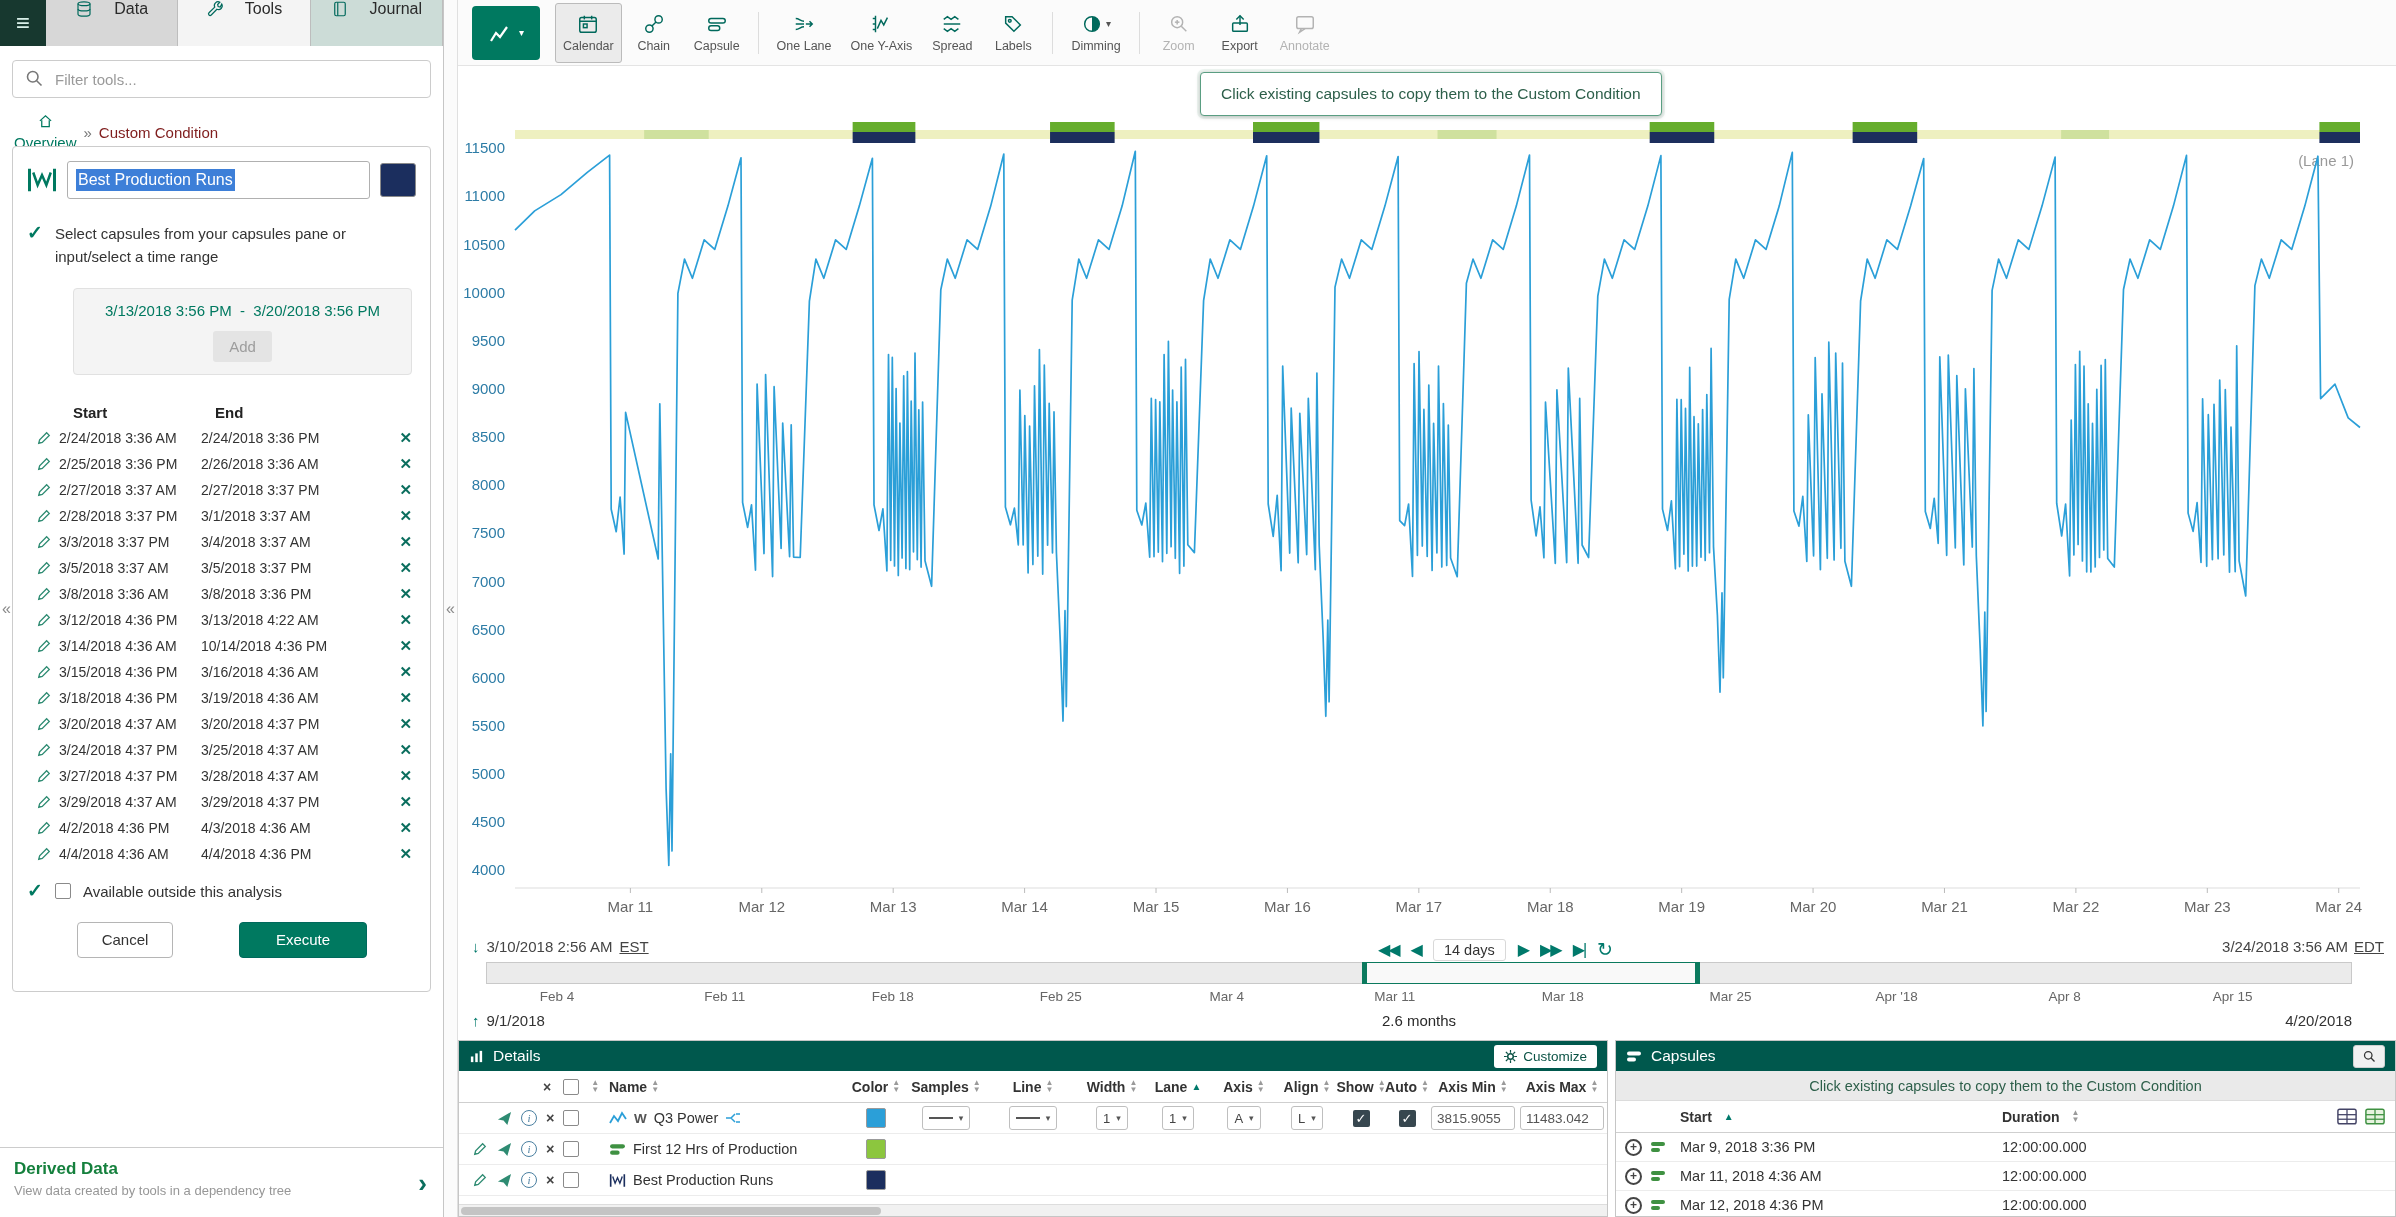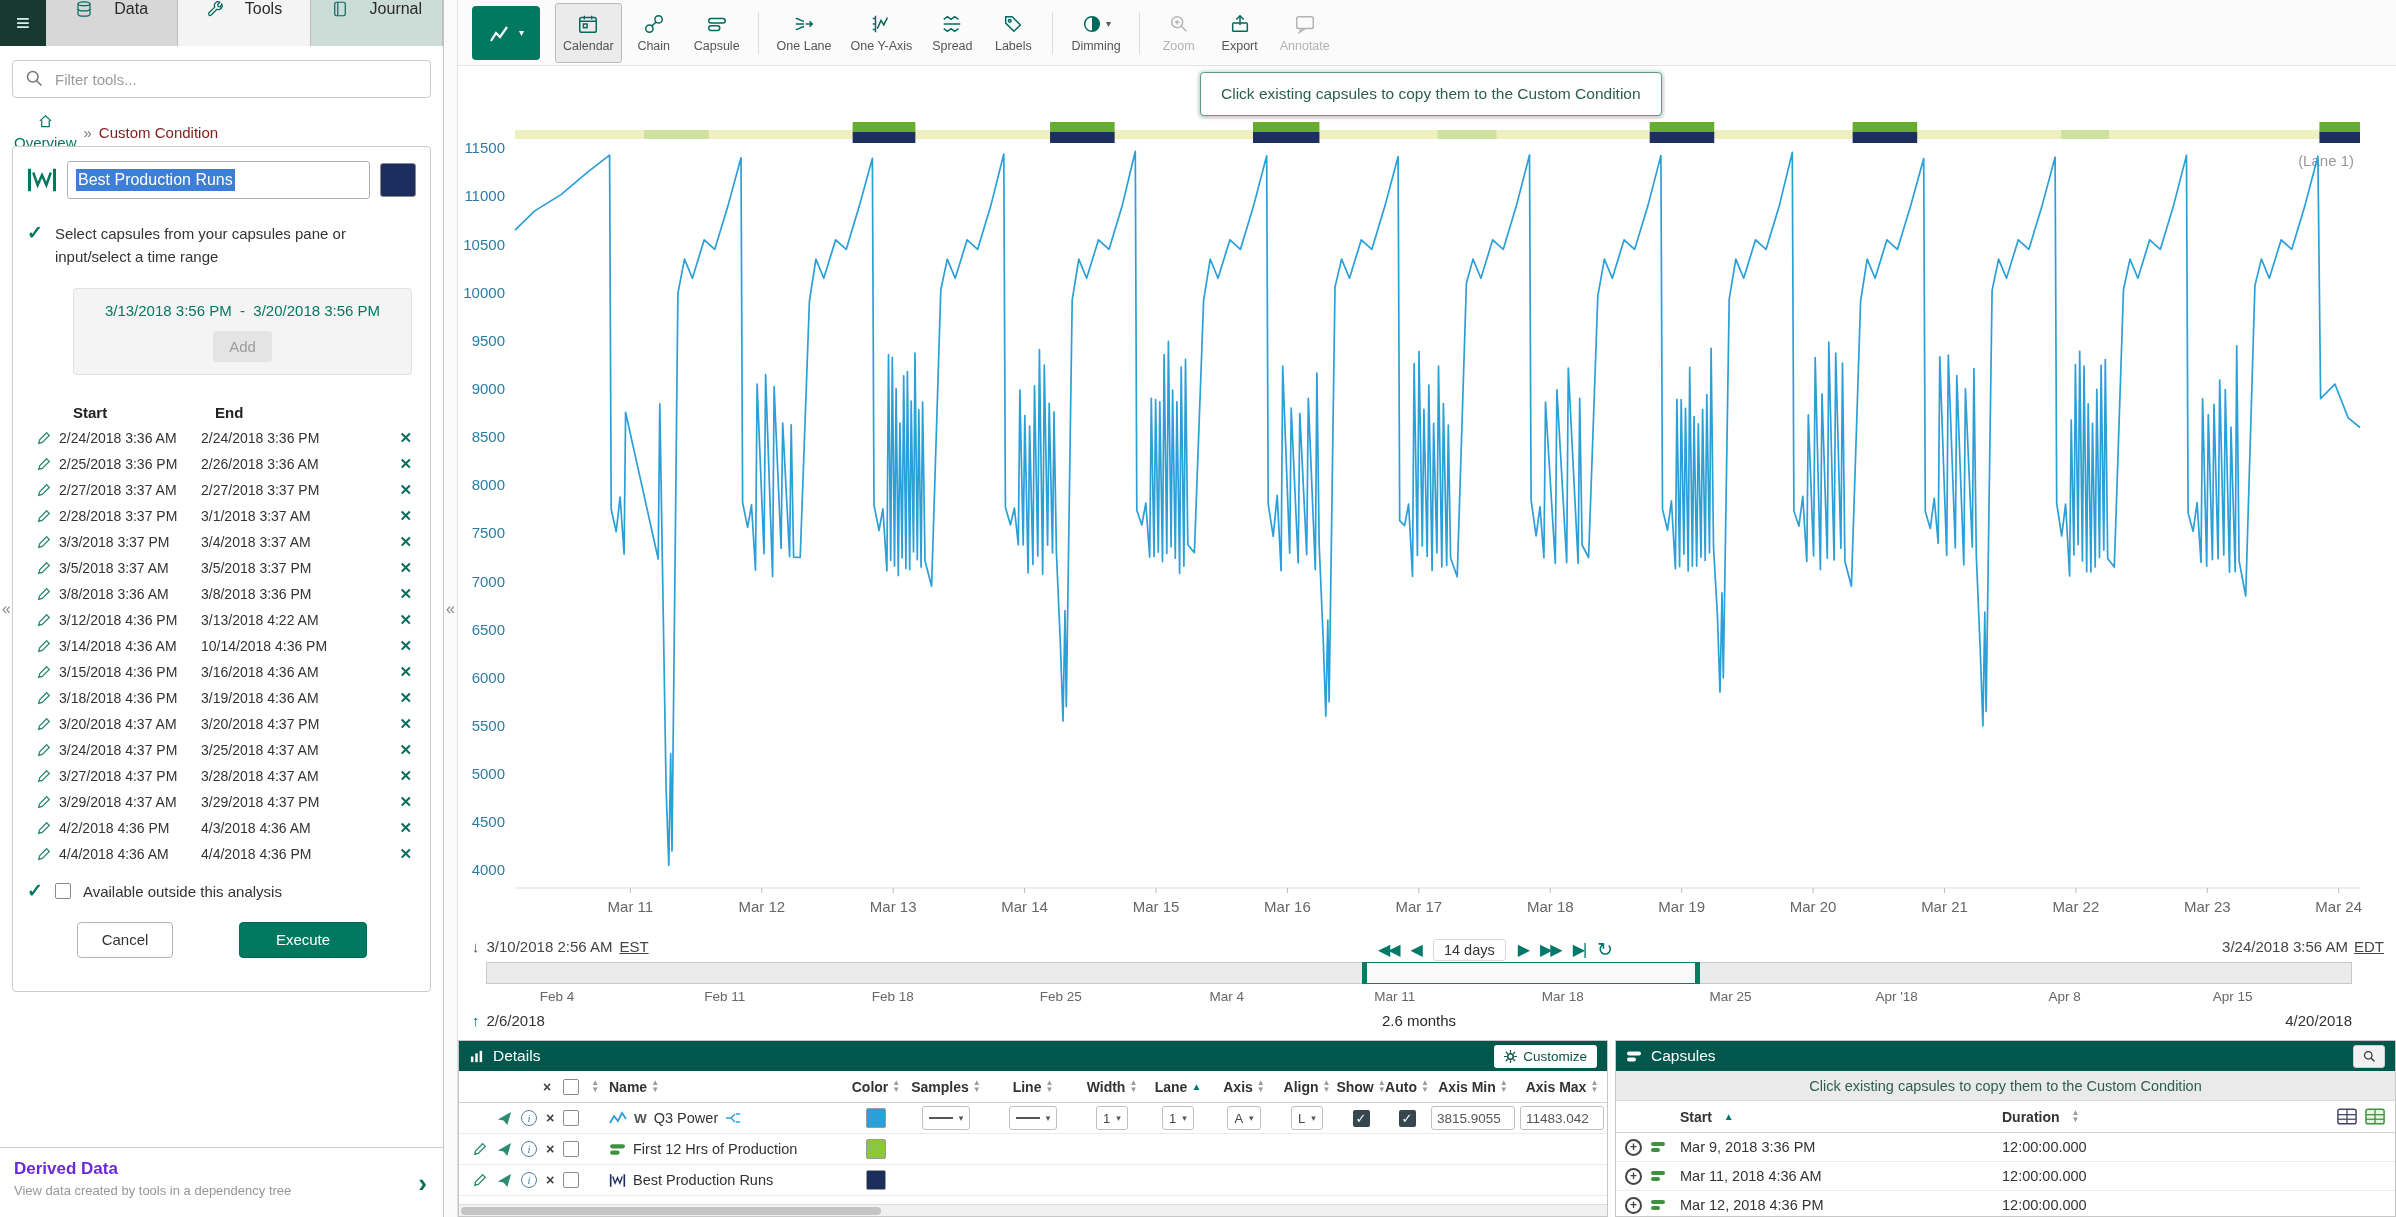--- a/index.html
+++ b/index.html
@@ -43,21 +43,21 @@
   .cap-row .edit{width:22px;margin-left:10px;color:#2e8b72;cursor:pointer;display:flex;align-items:center;}
   .cap-row .s,.cap-row .e{width:142px;}
   .cap-row .del{margin-left:auto;color:#0b6e5e;font-weight:bold;font-size:15px;margin-right:4px;cursor:pointer;}
   .avail-row{display:flex;gap:12px;margin-top:14px;align-items:center;font-size:15px;}
   .ubox{width:16px;height:16px;border:1px solid #8a8a8a;border-radius:2px;background:#fff;display:inline-block;cursor:pointer;flex:none;}
   .btn-row{display:flex;margin-top:20px;margin-left:50px;gap:66px;}
   .btn{height:36px;border-radius:4px;font-size:15px;display:flex;align-items:center;justify-content:center;cursor:pointer;}
   .btn.cancel{background:#fff;border:1px solid #b5b5b5;color:#333;width:96px;}
   .btn.execute{background:#007960;color:#fff;width:128px;border:1px solid #00695c;}
   .derived{position:absolute;left:0;right:0;bottom:0;height:70px;border-top:1px solid #ccc;padding:11px 14px;background:#fff;cursor:pointer;}
-  .derived-title{font-size:17px;color:#6d28d9;font-weight:bold;}
+  .derived-title{font-size:17px;color:#15803d;font-weight:bold;}
   .derived-sub{font-size:13px;color:#979797;margin-top:4px;}
   .derived-chev{position:absolute;right:16px;top:20px;color:#0b6e5e;font-size:26px;font-weight:bold;}
   .gutter{position:absolute;left:444px;top:0;width:14px;height:1217px;background:#fbfbfb;border-right:1px solid #e0e0e0;}
   .collapse-chip{position:absolute;color:#8a8a8a;font-size:16px;cursor:pointer;z-index:6;}
 
   
   .toolbar{position:absolute;left:458px;right:0;top:0;height:66px;background:#fbfbfb;border-bottom:1px solid #e4e4e4;display:flex;align-items:center;padding-left:14px;gap:3px;}
   .view-btn{width:68px;height:54px;background:#007960;border-radius:4px;display:flex;align-items:center;justify-content:center;gap:5px;color:#fff;margin-right:12px;cursor:pointer;flex:none;}
   .tool{min-width:58px;padding:0 7px;height:60px;display:flex;flex-direction:column;align-items:center;justify-content:center;gap:4px;color:#00695c;border-radius:3px;border:1px solid transparent;cursor:pointer;background:transparent;}
   .tool svg{stroke:currentColor;fill:none;stroke-width:1.6;}
@@ -636,21 +636,21 @@
         <span class="scrub-tick" style="left:1244.622px">Mar 25</span>
         <span class="scrub-tick" style="left:1410.696px">Apr '18</span>
         <span class="scrub-tick" style="left:1578.636px">Apr 8</span>
         <span class="scrub-tick" style="left:1746.576px">Apr 15</span>
       </div>
   </div>
 
   <div class="range-row">
     <div class="range-start">
       <span class="teal">↑</span>
-      <span>2/6/2018</span>
+      <span>9/1/2018</span>
     </div>
     <div class="range-span">2.6 months</div>
     <div class="range-end">4/20/2018</div>
   </div>
 
   <div id="panels">
     <div class="panel" id="details-panel">
       <div class="panel-header">
         <svg width="15" height="15" viewBox="0 0 24 24">
             <rect x="3" y="12" width="4" height="9" fill="#fff"></rect>

